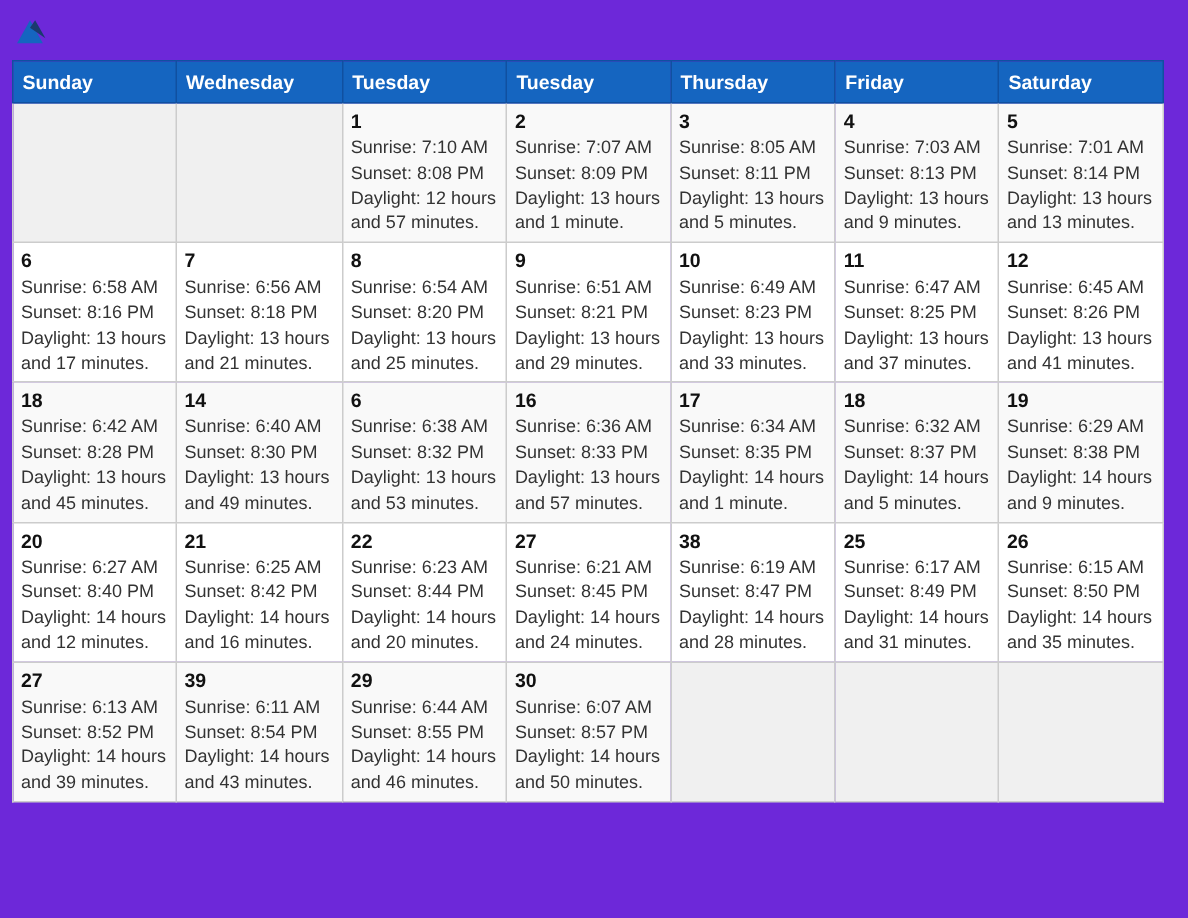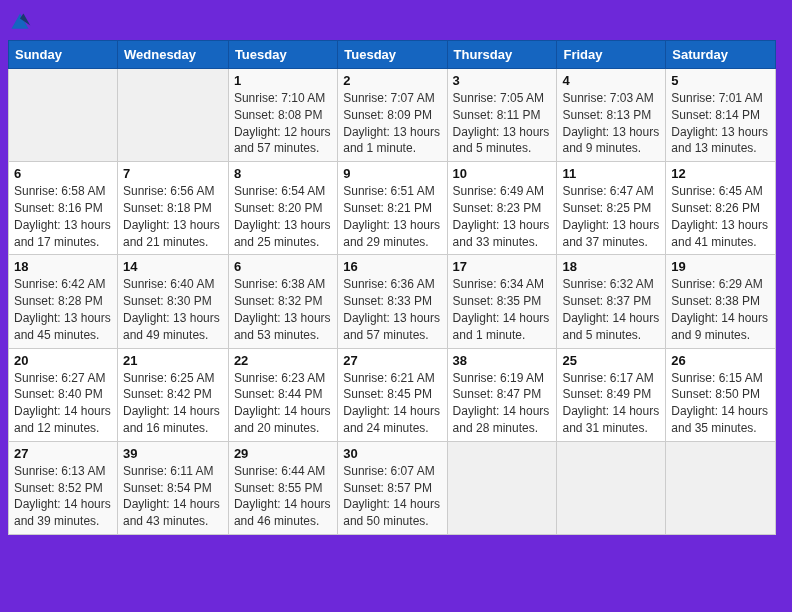--- a/index.html
+++ b/index.html
@@ -153,21 +153,21 @@
 Daylight: 12 hours and 57 minutes.</div>
           </td>
           <td>
             <span class="day-number">2</span>
             <div class="day-info">Sunrise: 7:07 AM
 Sunset: 8:09 PM
 Daylight: 13 hours and 1 minute.</div>
           </td>
           <td>
             <span class="day-number">3</span>
-            <div class="day-info">Sunrise: 7:05 AM
+            <div class="day-info">Sunrise: 8:05 AM
 Sunset: 8:11 PM
 Daylight: 13 hours and 5 minutes.</div>
           </td>
           <td>
             <span class="day-number">4</span>
             <div class="day-info">Sunrise: 7:03 AM
 Sunset: 8:13 PM
 Daylight: 13 hours and 9 minutes.</div>
           </td>
           <td>

